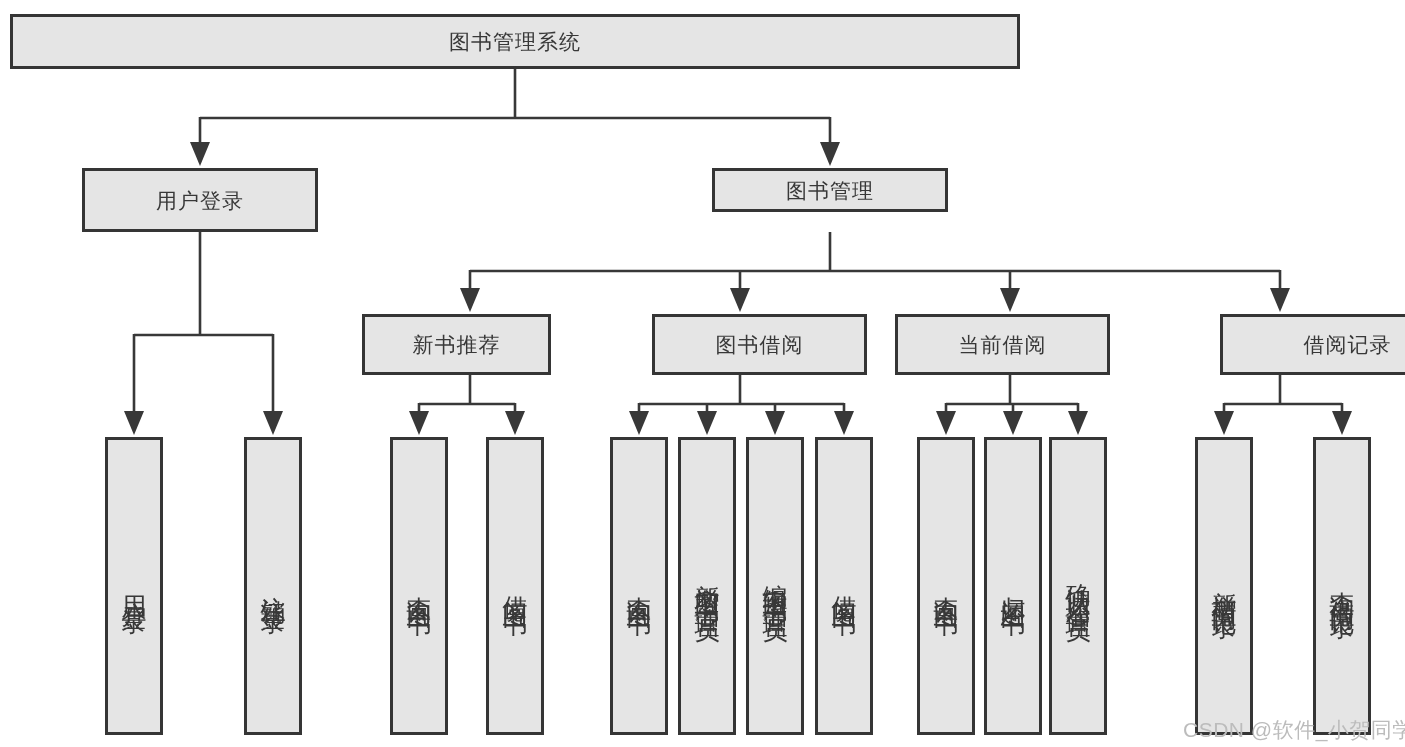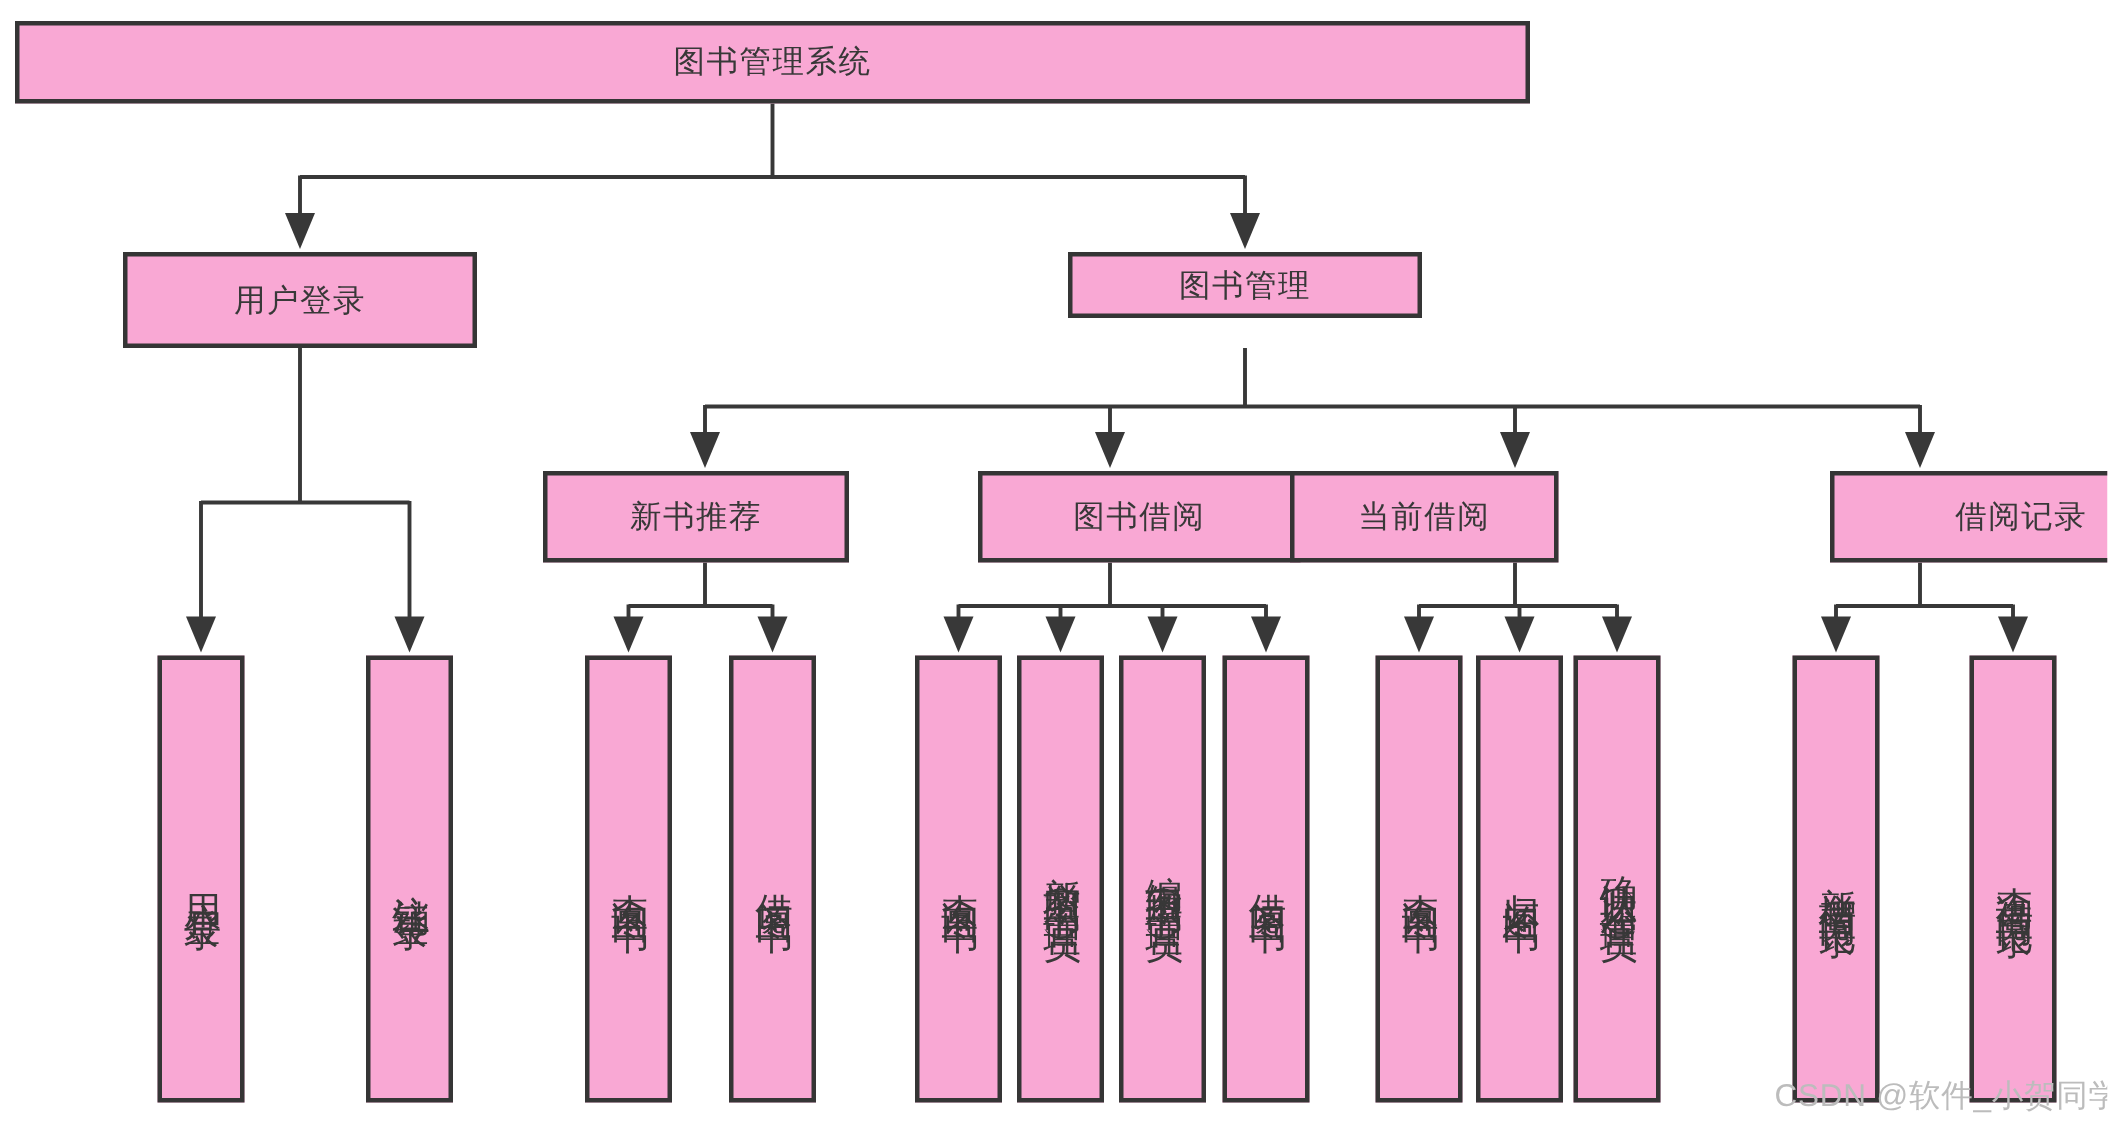--- a/index.html
+++ b/index.html
@@ -13,36 +13,36 @@
   }
   .connectors {
     position: absolute;
     left: 0; top: 0;
     width: 1405px; height: 747px;
   }
   .box {
     position: absolute;
     box-sizing: border-box;
     border: 3px solid #353535;
-    background: #f9a8d4;
+    background: #e5e5e5;
     display: flex;
     align-items: center;
     justify-content: center;
     color: #383838;
     font-size: 21px;
     letter-spacing: 1px;
     line-height: 1;
   }
   .root  { left: 10px;   top: 14px;  width: 1010px; height: 55px; }
   .l2a   { left: 82px;   top: 168px; width: 236px;  height: 64px; }
   .l2b   { left: 712px;  top: 168px; width: 236px;  height: 44px; }
   .lvl3  { top: 314px; height: 61px; }
-  .l3a   { left: 362px;  width: 204px; }
+  .l3a   { left: 362px;  width: 189px; }
   .l3b   { left: 632px;  width: 215px; margin-left: 20px; }
-  .l3c   { left: 860px;  width: 179px; }
+  .l3c   { left: 895px;  width: 215px; }
   .l3d   { left: 1172px; width: 255px; margin-left: 48px; }
   .leaf  { top: 437px; width: 58px; height: 298px; font-size: 25px; }
   .leaf span {
     writing-mode: vertical-rl;
     text-orientation: mixed;
     letter-spacing: 5px;
     line-height: 1;
     white-space: nowrap;
   }
   .lf1  { left: 105px; }  .lf2  { left: 244px; }

